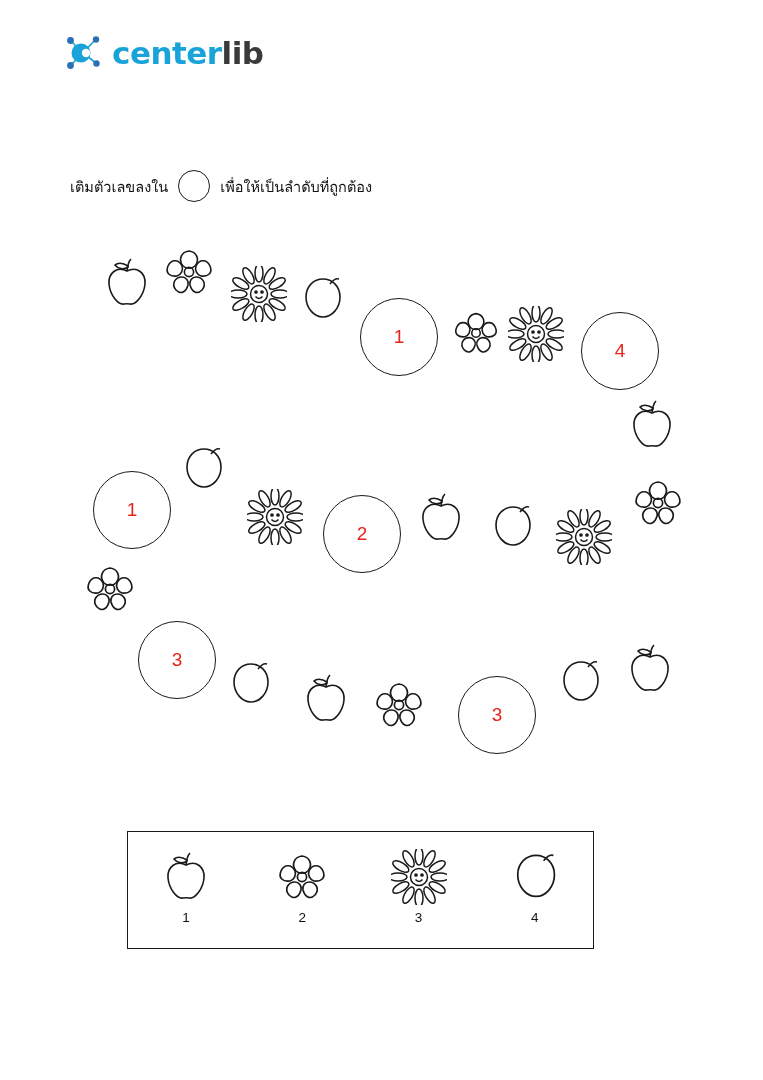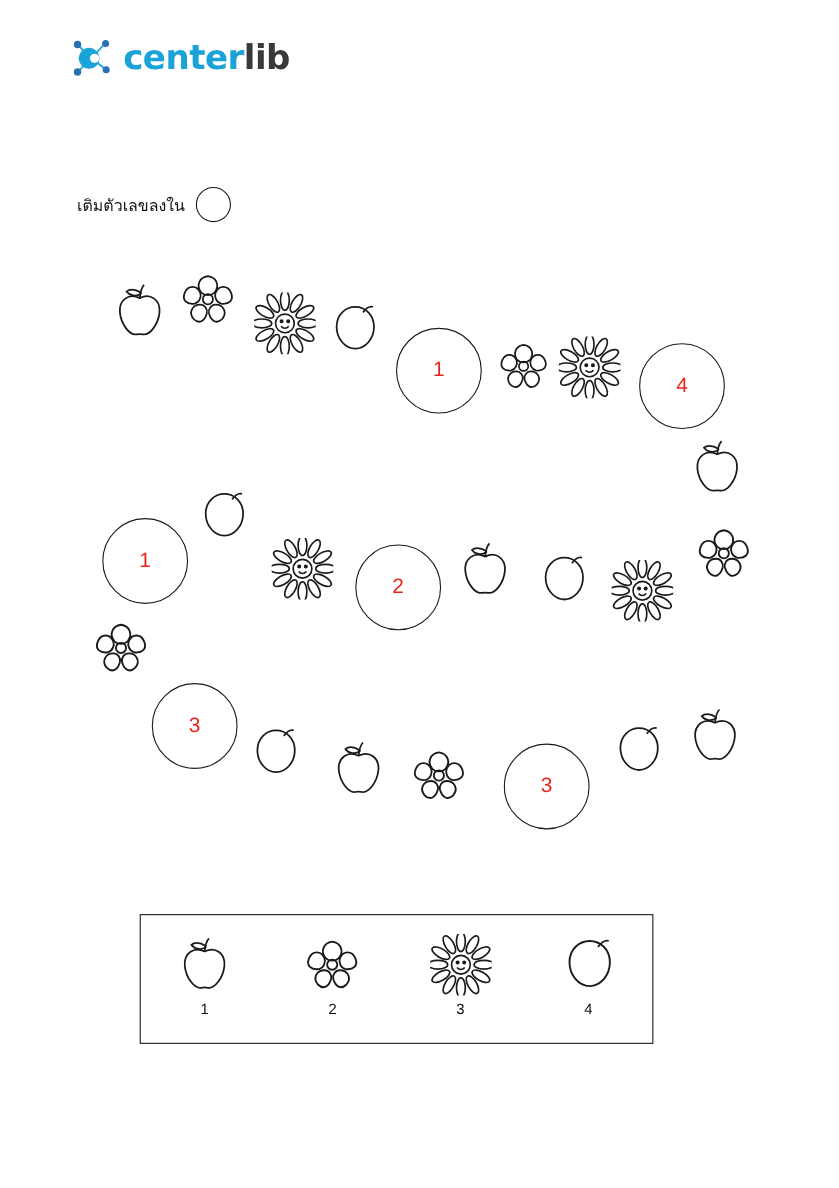--- a/index.html
+++ b/index.html
@@ -195,20 +195,21 @@
         </span>
         <span class="logo-word"><span class="w1">center</span><span class="w2">lib</span></span>
       </div>
     </div>
 
   </div>
 
   <div class="instruction">
     <span>เติมตัวเลขลงใน</span>
     <span class="inline-circle"></span>
+    <span>เพื่อให้เป็นลำดับที่ถูกต้อง</span>
   </div>
 
   <div class="worksheet">
 
     <div class="item" style="left:104px; top:257px;">
       <svg width="46" height="52" viewBox="0 0 46 52">
         <path d="M23 14 C13 9 4 16 5 27 C6 38 14 48 20 47 C22 46.6 24 46.6 26 47 C32 48 40 38 41 27 C42 16 33 9 23 14 Z" fill="none" stroke="#1a1a1a" stroke-width="1.6"></path>
         <path d="M23 14 C23.5 9 24 5 27 2" fill="none" stroke="#1a1a1a" stroke-width="1.6"></path>
         <path d="M24 9 C18 5 13 6 11 8 C14 12 20 13 24 10 Z" fill="none" stroke="#1a1a1a" stroke-width="1.6"></path>
       </svg>

